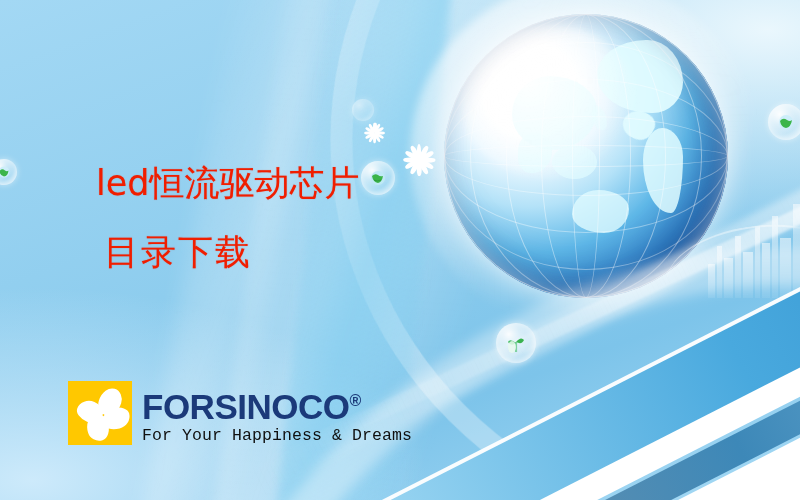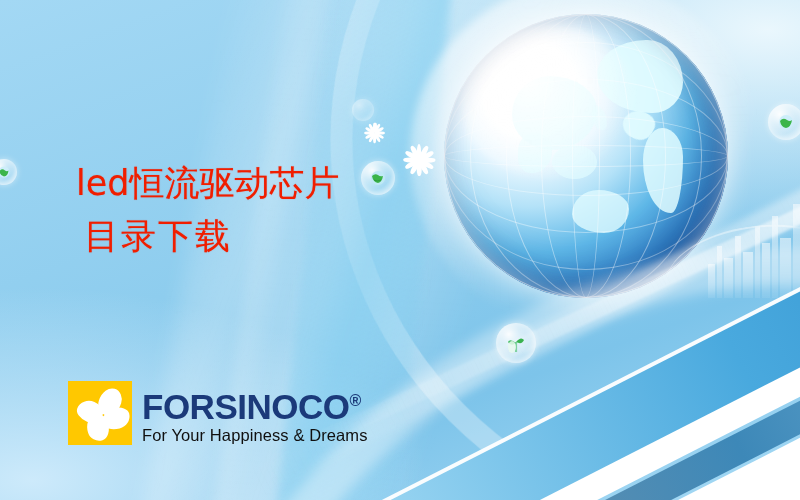--- a/index.html
+++ b/index.html
@@ -106,49 +106,49 @@
   #rib-e{left:470px;top:606px;width:700px;height:60px;background:#ffffff;transform:rotate(-27deg);}
   #rib-f{left:250px;top:470px;width:820px;height:30px;background:linear-gradient(90deg,rgba(255,255,255,.0),rgba(255,255,255,.55));transform:rotate(-27deg);filter:blur(3px);}
   #rib-g{left:300px;top:440px;width:820px;height:16px;background:linear-gradient(90deg,rgba(255,255,255,0),rgba(255,255,255,.75));transform:rotate(-25deg);filter:blur(1px);}
 
   
   #swoop{left:180px;top:300px;width:780px;height:430px;border-radius:50%;
     border:40px solid transparent;border-top-color:rgba(255,255,255,.35);
     transform:rotate(-30deg);filter:blur(6px);}
 
   
-  #headline{position:absolute;left:76px;top:166px;z-index:30;}
+  #headline{position:absolute;left:96px;top:166px;z-index:30;}
   .hl{
     color:#f01e00;
     font-family:"DejaVu Sans","Liberation Sans",sans-serif;
     font-size:35px;line-height:1.0;white-space:nowrap;
     letter-spacing:0px;
     text-shadow:0 0 1px rgba(240,30,0,.5);
   }
   #hl1{}
-  #hl2{margin-top:18px;margin-left:8px;letter-spacing:2px;}
+  #hl2{margin-top:34px;margin-left:8px;letter-spacing:2px;}
 
   
   #logo{position:absolute;left:68px;top:381px;z-index:30;display:flex;align-items:flex-start;}
   #logo-mark{position:relative;width:64px;height:64px;background:#ffc800;flex:0 0 auto;}
   .petal{position:absolute;background:#ffffff;border-radius:52% 48% 46% 54% / 58% 42% 58% 42%;}
   #p1{width:22px;height:28px;left:31px;top:7px;transform:rotate(18deg);}
   #p2{width:28px;height:21px;left:34px;top:27px;transform:rotate(-14deg);}
   #p3{width:26px;height:21px;left:9px;top:20px;transform:rotate(22deg);}
   #p4{width:22px;height:27px;left:19px;top:33px;transform:rotate(-16deg);}
 
   #logo-text{margin-left:10px;margin-top:8px;}
   #logo-name{
     font-family:"Liberation Sans",sans-serif;
     font-weight:bold;font-size:35px;line-height:36px;color:#1b3a7a;
     letter-spacing:-0.5px;position:relative;white-space:nowrap;
   }
   #logo-reg{font-size:16px;vertical-align:super;line-height:1;}
   #logo-tag{
-    font-family:Liberation Sans, sans-serif;
+    font-family:Liberation Mono, monospace;
     font-size:16.5px;line-height:19px;color:#101010;white-space:nowrap;margin-top:1px;
     letter-spacing:.1px;
   }
 </style>
 </head>
 <body>
 
 <div id="banner">
 
   <div class="layer" id="bg-base"></div>

